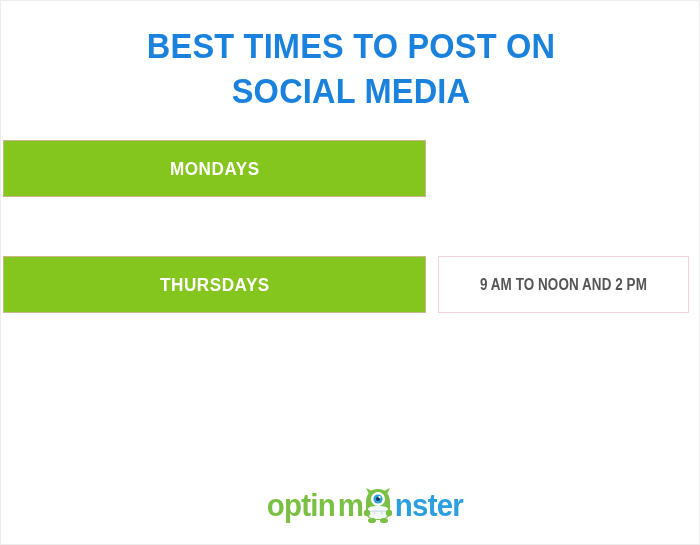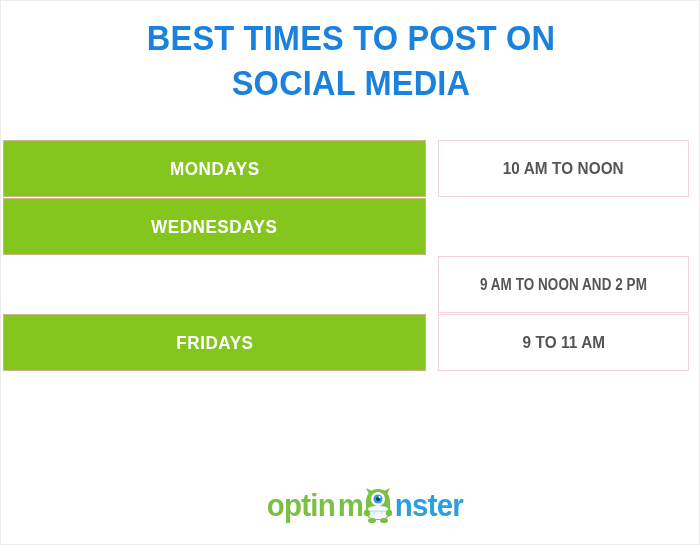--- a/index.html
+++ b/index.html
@@ -21,21 +21,21 @@
     background: #ffffff;
     box-sizing: border-box;
     border: 1px solid #ececec;
     overflow: hidden;
   }
 
   
   #title-block {
     position: absolute;
     left: 0;
-    top: 14px;
+    top: 22px;
     width: 700px;
     text-align: center;
   }
   .title-line {
     display: block;
     color: #1a82dc;
     font-family: "Liberation Sans", sans-serif;
     font-weight: bold;
     font-size: 35px;
     line-height: 45px;
@@ -159,45 +159,36 @@
     <span class="title-line">BEST TIMES TO POST ON</span>
     <span class="title-line">SOCIAL MEDIA</span>
   </div>
 
   <div id="rows">
 
     <div class="row">
       <div class="day-bar">
         <span class="day-label">MONDAYS</span>
       </div>
-      <div class="time-box">
-        <span class="time-label">10 AM TO NOON</span>
+    </div>
+
+
+    <div class="row">
+    </div>
+
+    <div class="row">
+      <div class="day-bar">
+        <span class="day-label">THURSDAYS</span>
       </div>
-    </div>
-
-
-    <div class="row">
-      <div class="day-bar">
-        <span class="day-label">WEDNESDAYS</span>
-      </div>
-    </div>
-
-    <div class="row">
       <div class="time-box tight">
         <span class="time-label">9 AM TO NOON AND 2 PM</span>
       </div>
     </div>
 
     <div class="row">
-      <div class="day-bar">
-        <span class="day-label">FRIDAYS</span>
-      </div>
-      <div class="time-box">
-        <span class="time-label">9 TO 11 AM</span>
-      </div>
     </div>
 
   </div>
 
   <div id="logo">
     <div class="logo-inner">
       <span class="logo-word logo-green">optin</span>
       <span class="logo-word logo-green">m</span>
       <span class="mascot">
         <svg width="30" height="40" viewBox="0 0 30 40" xmlns="http://www.w3.org/2000/svg">

